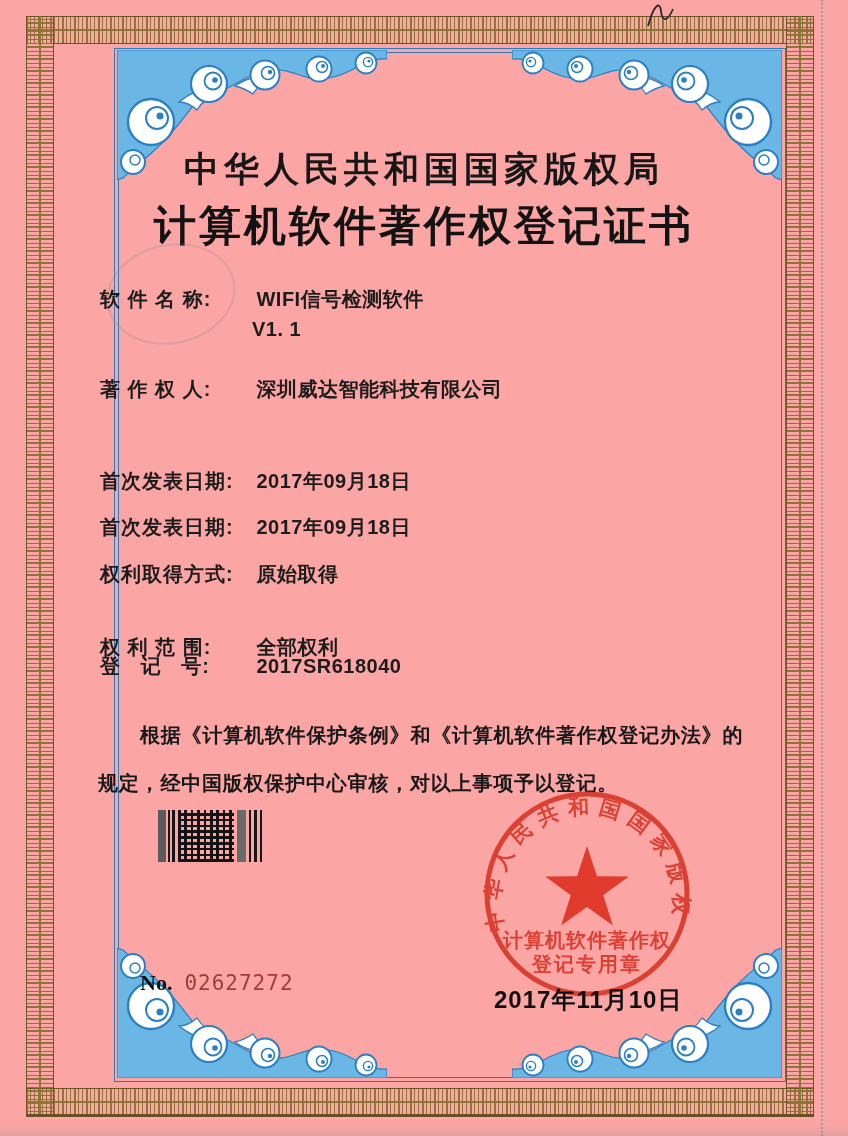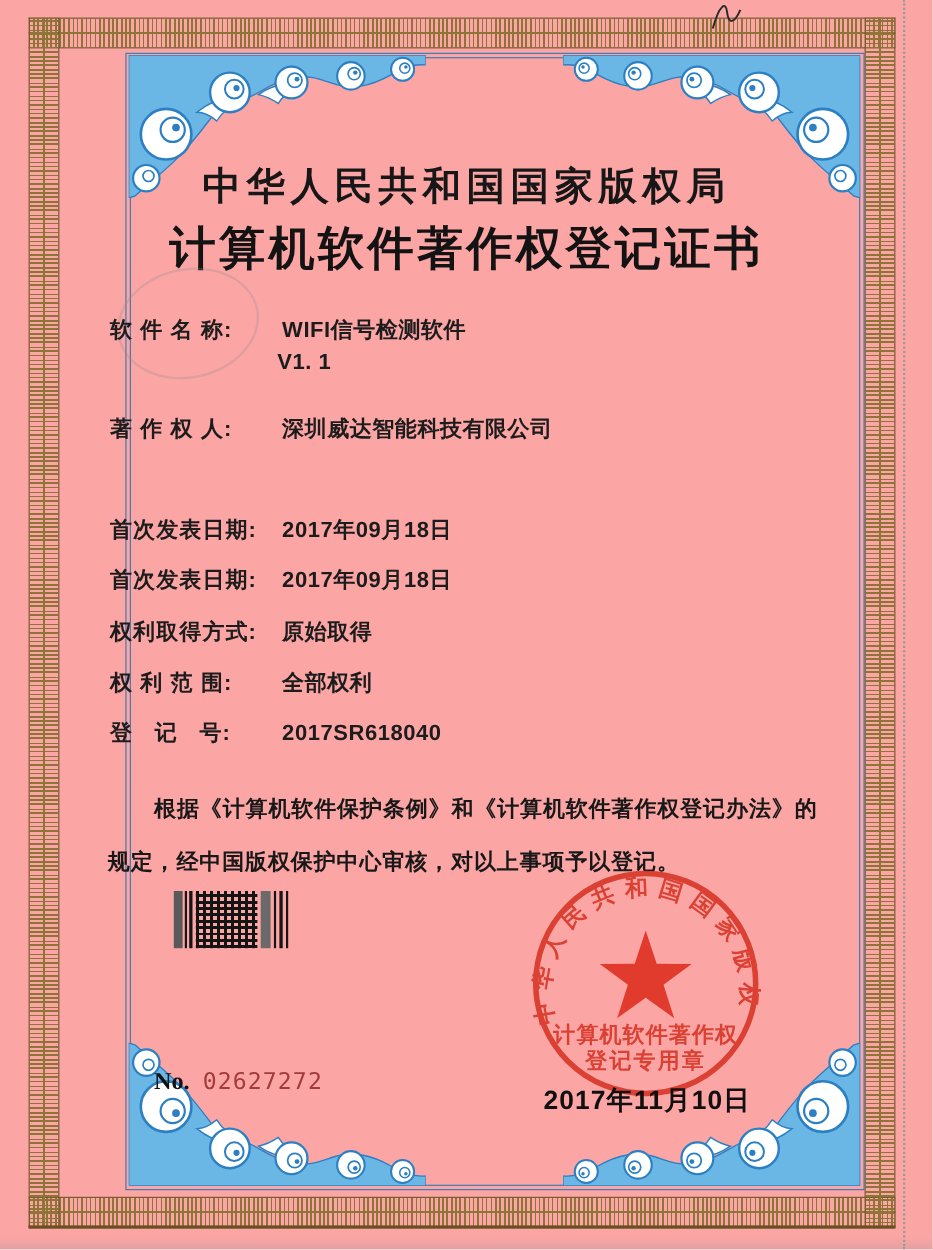--- a/index.html
+++ b/index.html
@@ -181,21 +181,21 @@
     <span class="val">2017年09月18日</span>
   </div>
   <div class="row" style="top:514px">
     <span class="lbl">首次发表日期:</span>
     <span class="val">2017年09月18日</span>
   </div>
   <div class="row" style="top:561px">
     <span class="lbl">权利取得方式:</span>
     <span class="val">原始取得</span>
   </div>
-  <div class="row" style="top:607px">
+  <div class="row" style="top:634px">
     <span class="lbl">权 利 范 围:</span>
     <span class="val">全部权利</span>
   </div>
   <div class="row" style="top:653px">
     <span class="lbl">登   记   号:</span>
     <span class="val">2017SR618040</span>
   </div>
 
   <div class="statement" style="top:722px; text-indent:42px">根据《计算机软件保护条例》和《计算机软件著作权登记办法》的</div>
   <div class="statement" style="top:770px">规定，经中国版权保护中心审核，对以上事项予以登记。</div>

